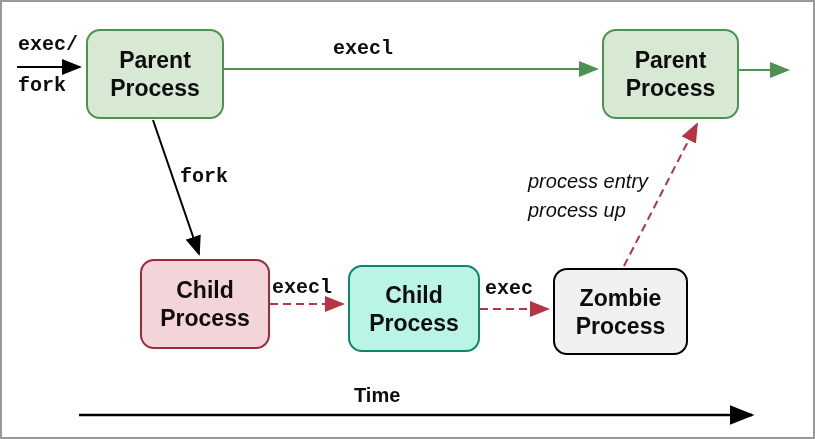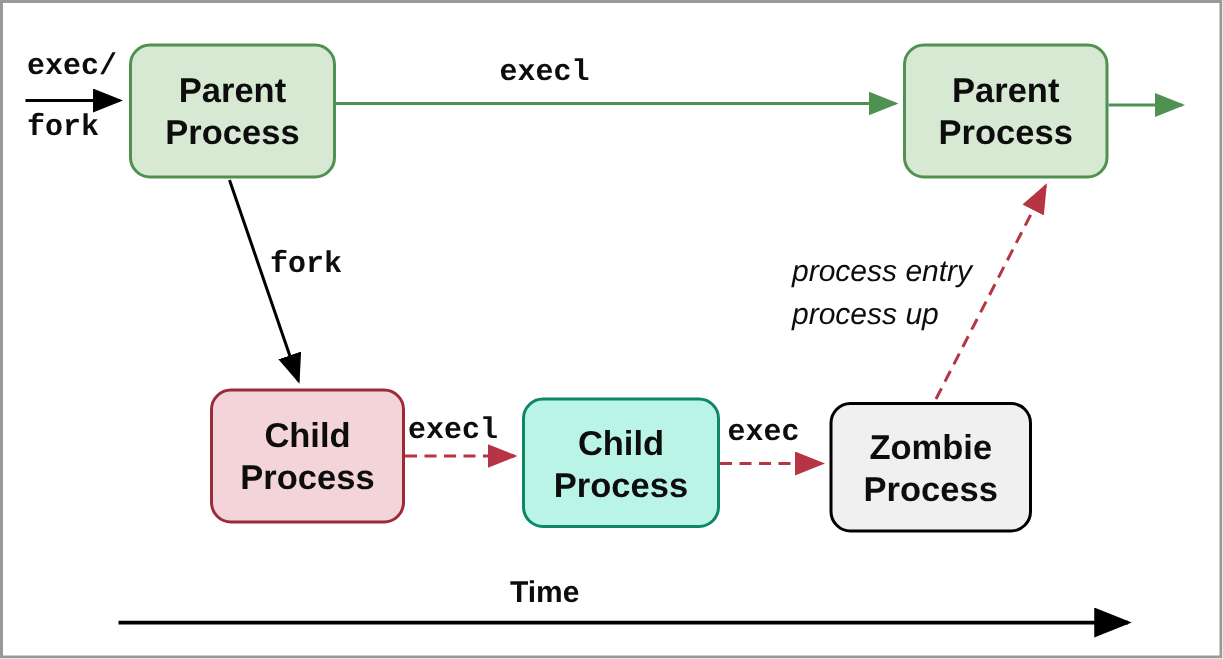--- a/index.html
+++ b/index.html
@@ -41,21 +41,21 @@
   #label-exit{left:483px;top:275px;}
   .note{
     position:absolute;z-index:2;
     font-style:italic;font-size:20px;white-space:nowrap;
   }
   #note-line-1{left:526px;top:168px;}
   #note-line-2{left:526px;top:197px;}
   #time-label{
     position:absolute;z-index:2;
     font-weight:bold;font-size:20px;
-    left:338px;top:382px;white-space:nowrap;
+    left:352px;top:382px;white-space:nowrap;
   }
 </style>
 </head>
 <body>
 
 <div id="canvas">
 
   <svg id="arrow-layer" viewBox="0 0 815 439" xmlns="http://www.w3.org/2000/svg">
     <defs>
       <marker id="head-black" markerWidth="10" markerHeight="8" refX="9" refY="4" orient="auto">

